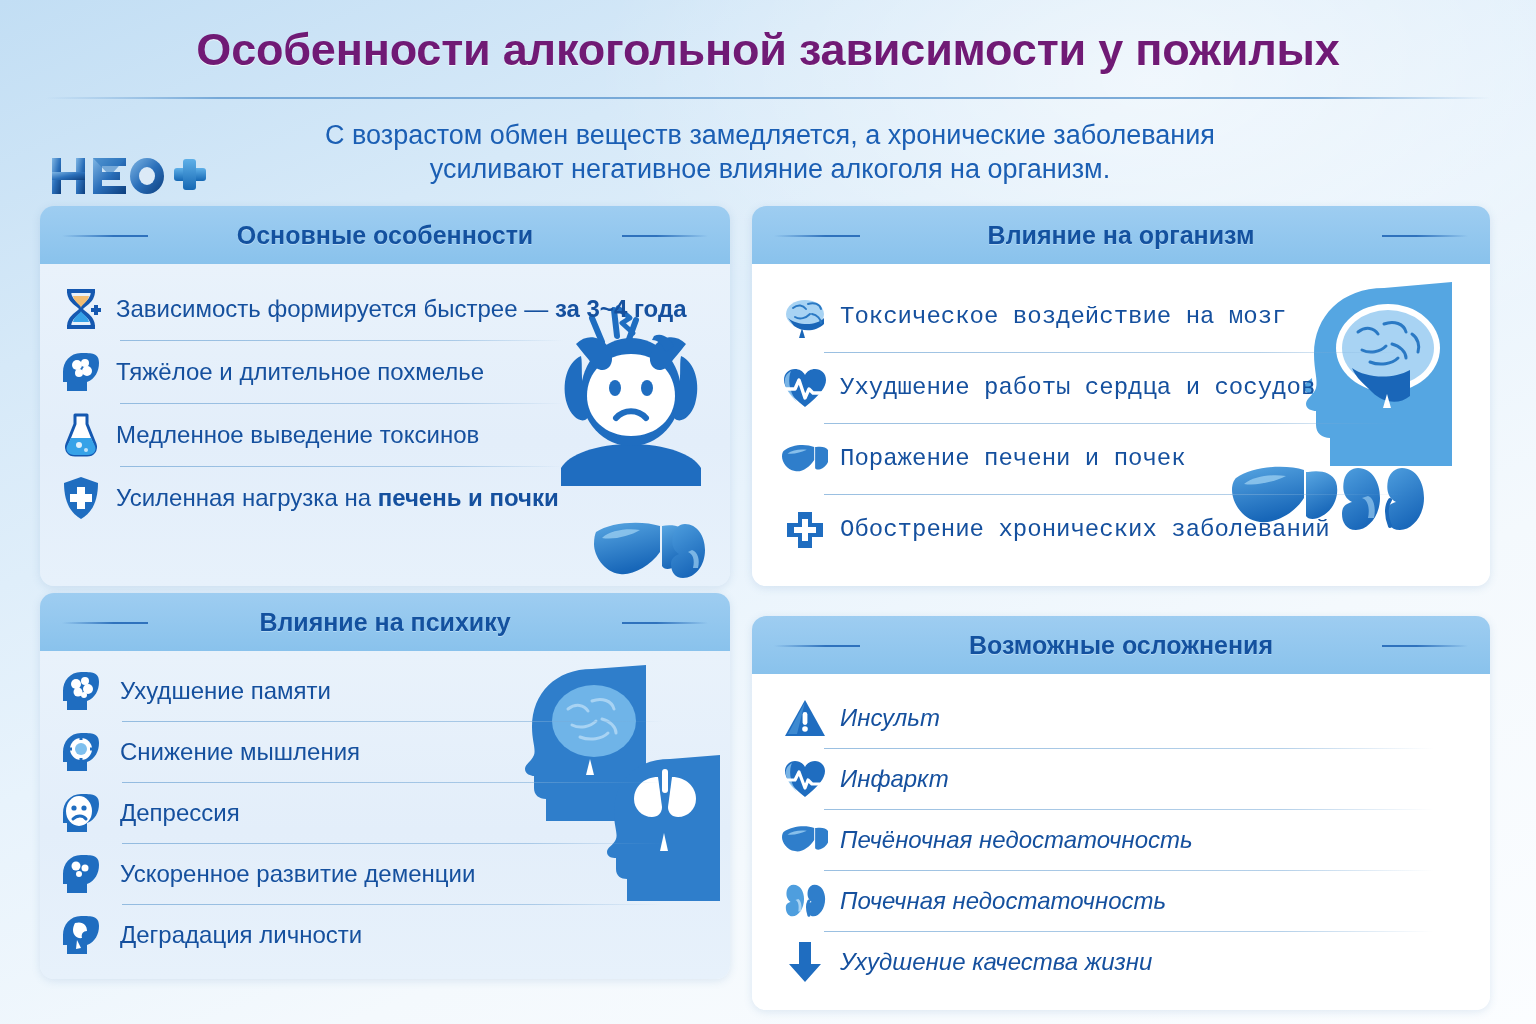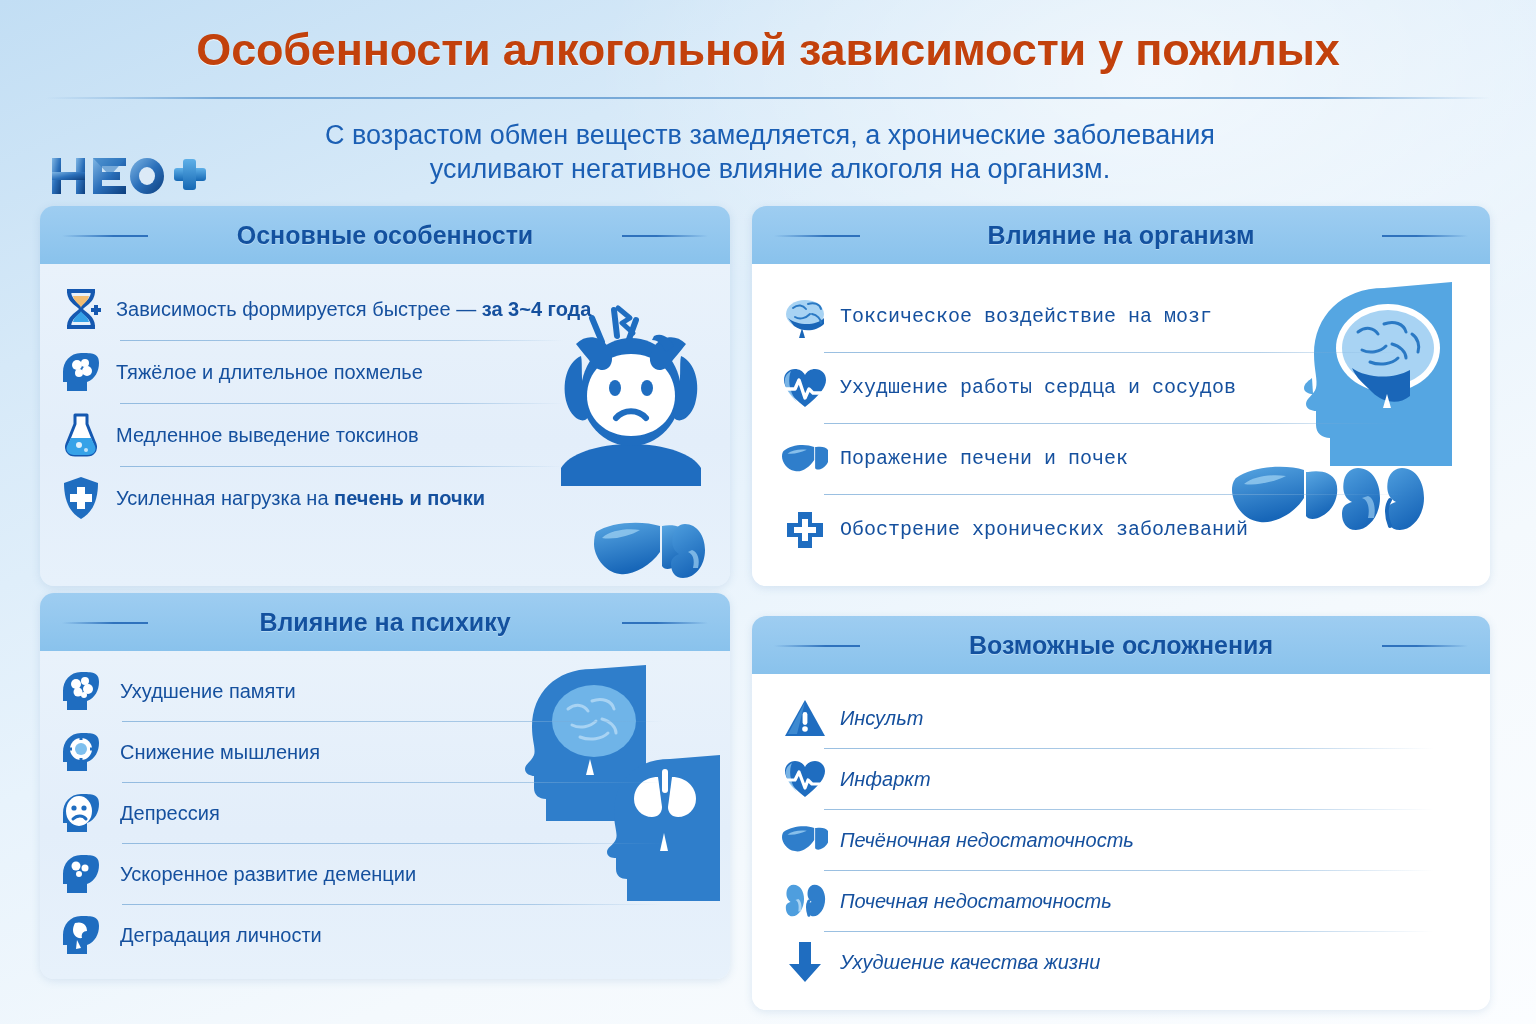--- a/index.html
+++ b/index.html
@@ -10,21 +10,21 @@
       radial-gradient(ellipse 900px 500px at 75% 8%, rgba(255,255,255,.55) 0%, rgba(255,255,255,0) 62%),
       linear-gradient(157deg, #c2def4 0%, #d6e9f8 22%, #e8f3fc 48%, #f4f9fd 70%, #fbfdff 100%);
     position:relative;
   }
 
   
   .page-title{
     position:absolute; left:0; right:0; top:24px;
     text-align:center;
     font-size:45px; font-weight:700; letter-spacing:-0.2px;
-    color:#c2410c;
+    color:#701a75;
     text-shadow:0 1px 0 rgba(255,255,255,.65);
   }
   .title-divider{
     position:absolute; left:45px; right:45px; top:97px; height:2px;
     background:linear-gradient(90deg, rgba(120,170,215,0) 0%, rgba(103,158,210,.85) 12%, rgba(103,158,210,.85) 88%, rgba(120,170,215,0) 100%);
   }
   .subtitle{
     position:absolute; left:300px; width:940px; top:118px;
     text-align:center; color:#1b5fb4; font-size:27px; line-height:34px;
   }
@@ -57,21 +57,21 @@
   .card.tint .card-body{ background:linear-gradient(180deg,#e9f2fb 0%,#e3eefa 55%,#e7f1fb 100%); }
   .card.plain .card-body{ background:#ffffff; }
 
   .rows{ position:relative; z-index:2; padding:0; }
   .row{
     display:flex; align-items:center; gap:12px;
     position:relative;
   }
   .row .ico{ flex:0 0 auto; width:46px; height:46px; display:flex; align-items:center; justify-content:center; }
   .row .txt{
-    color:#15509e; font-size:20px; line-height:24px; white-space:nowrap;
+    color:#15509e; font-size:24px; line-height:24px; white-space:nowrap;
   }
   .row .txt b{ font-weight:700; }
   .sep{
     height:1px;
     background:linear-gradient(90deg, rgba(120,170,215,.75) 0%, rgba(120,170,215,.55) 75%, rgba(120,170,215,0) 100%);
   }
 
   .deco{ position:absolute; z-index:1; pointer-events:none; }
 
   

